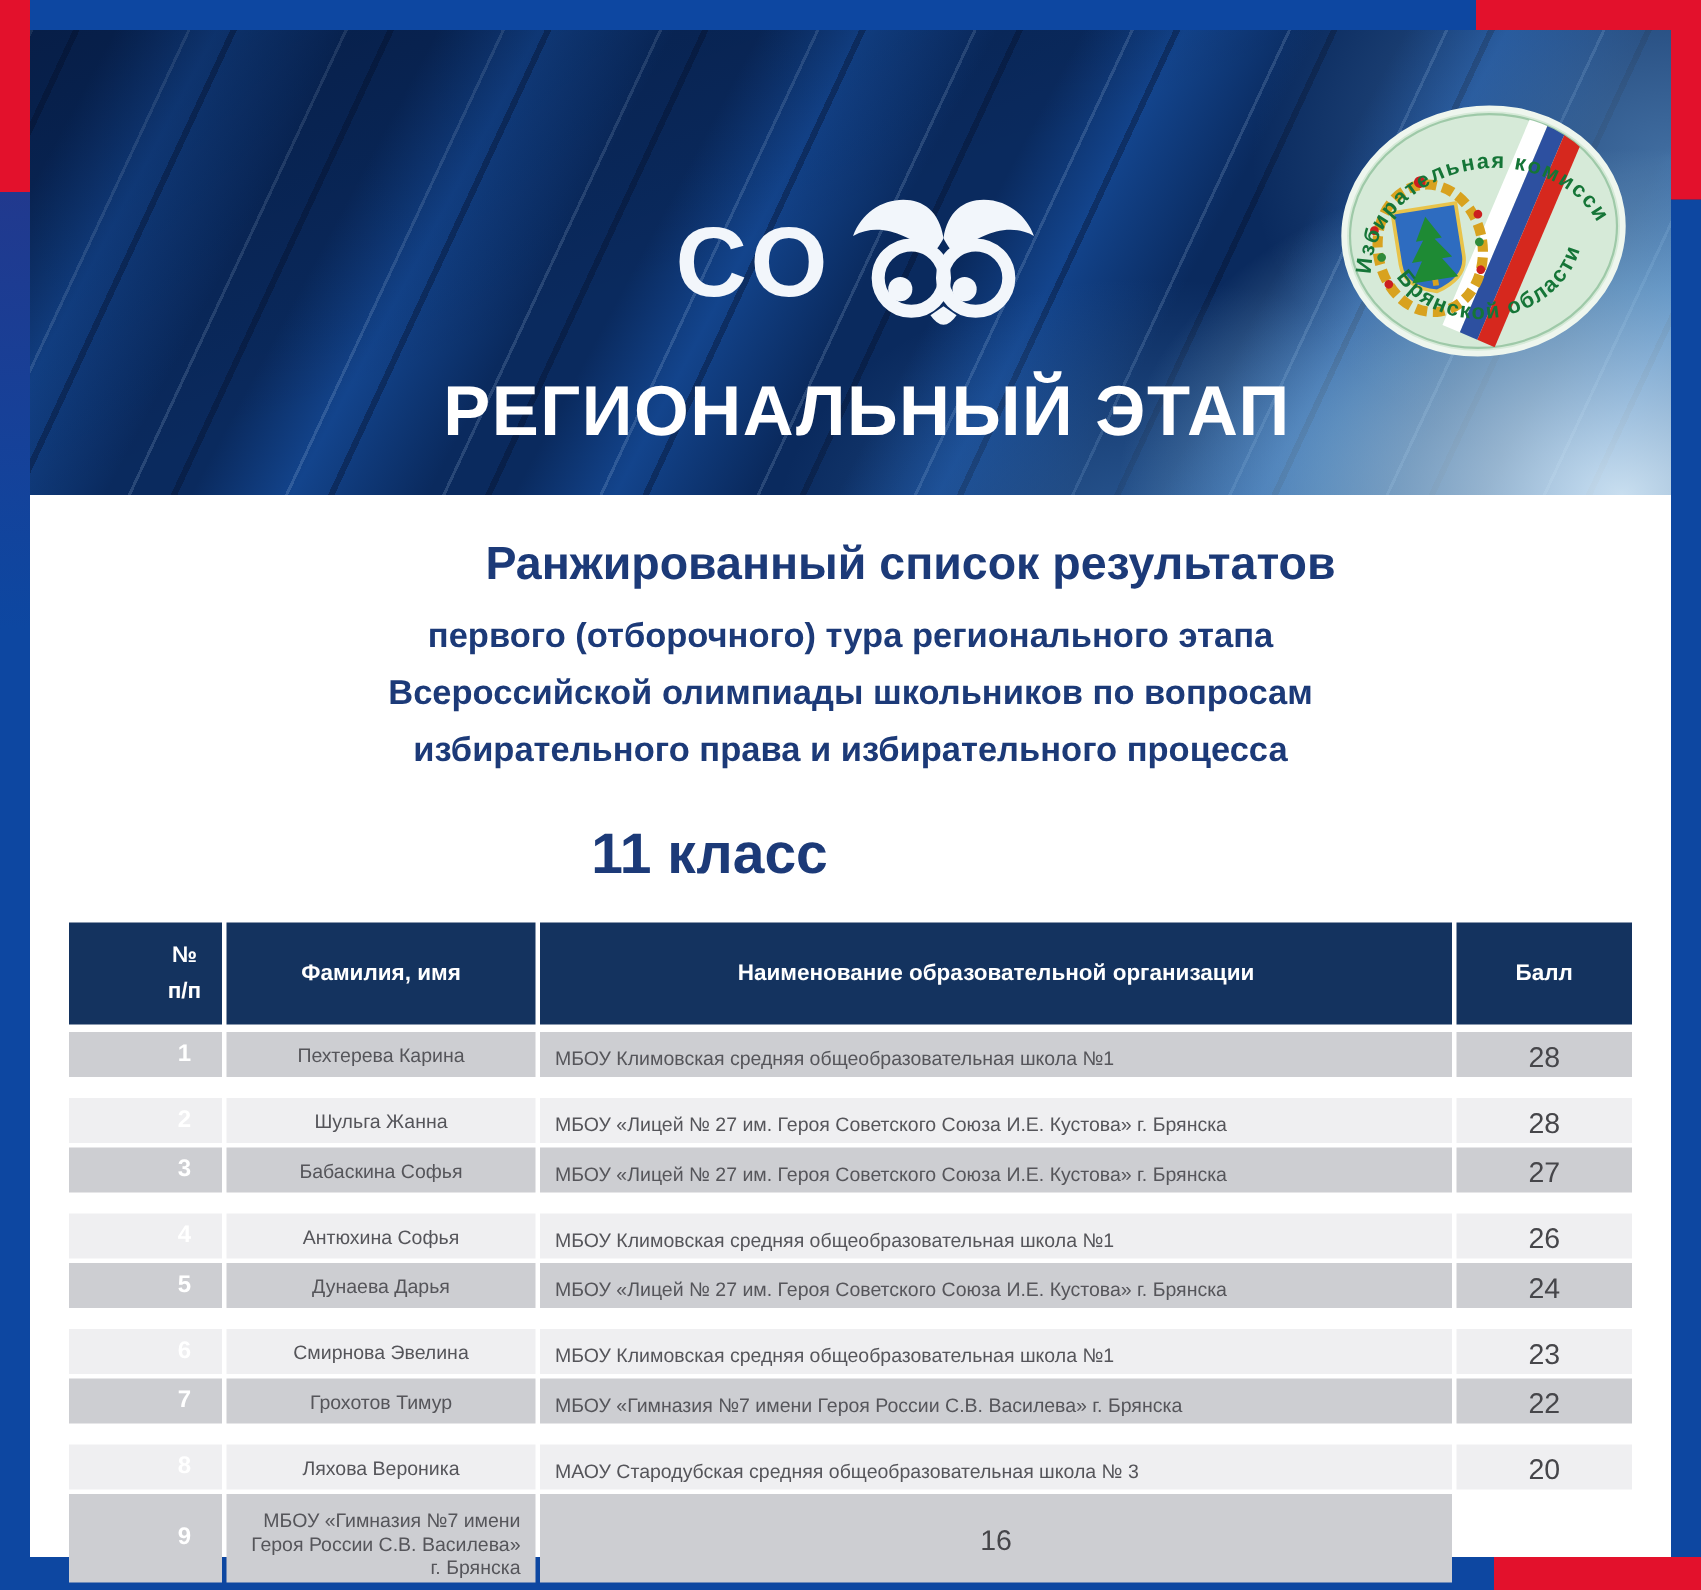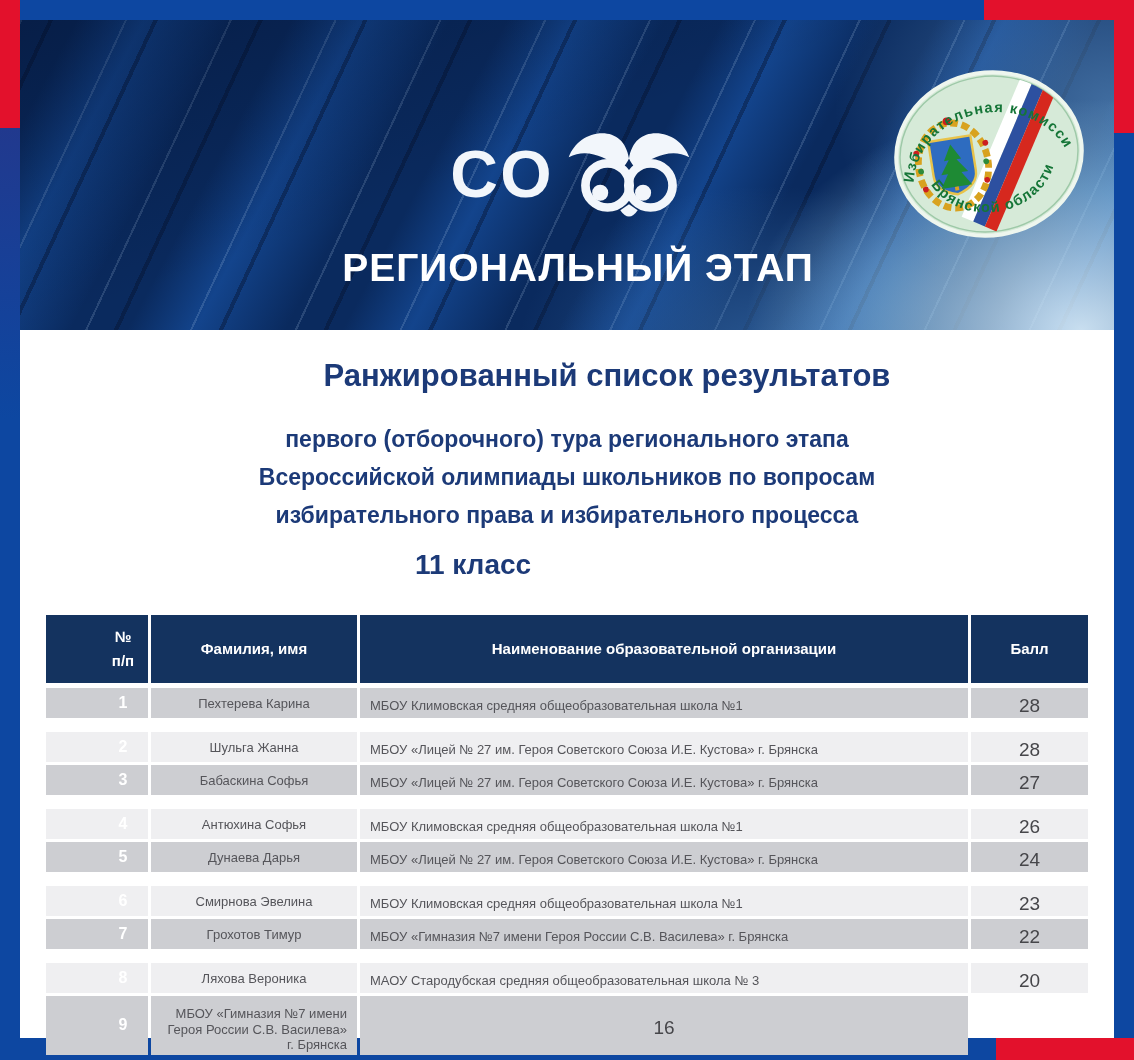--- a/index.html
+++ b/index.html
@@ -45,33 +45,33 @@
   }
 
   
   .logo{position:absolute;left:20px;top:118px;width:1092px;height:112px;display:flex;align-items:center;justify-content:center;gap:6px;z-index:6;padding-left:14px;}
   .logo-text{font-size:66px;font-weight:700;letter-spacing:4px;color:var(--logo-white);line-height:1;}
   .owl{width:134px;height:102px;}
   .owl .ring{fill:none;stroke:var(--logo-white);stroke-width:13;}
   .owl .solid{fill:var(--logo-white);}
 
   .stage{position:absolute;left:20px;top:246px;width:1092px;text-align:center;z-index:6;
-    color:#ffffff;font-size:39px;font-weight:700;letter-spacing:1px;padding-left:24px;}
+    color:#ffffff;font-size:47px;font-weight:700;letter-spacing:1px;padding-left:24px;}
 
   
   .emblem{position:absolute;left:892px;top:66px;width:194px;height:176px;z-index:6;transform:rotate(-9deg);}
   .emb-text{fill:var(--emblem-green);font-size:15px;font-weight:700;letter-spacing:1.3px;font-family:"Liberation Sans",sans-serif;}
 
   
   .title{position:absolute;left:20px;top:358px;width:1094px;text-align:center;
     color:var(--title-navy);font-size:31px;font-weight:700;margin-left:40px;}
-  .subtitle{position:absolute;left:20px;top:420px;width:1094px;text-align:center;
+  .subtitle{position:absolute;left:20px;top:404px;width:1094px;text-align:center;
     color:var(--title-navy);font-size:23px;font-weight:700;line-height:38px;}
   .grade{position:absolute;left:20px;top:549px;width:906px;text-align:center;
-    color:var(--title-navy);font-size:28px;font-weight:700;}
+    color:var(--title-navy);font-size:38px;font-weight:700;}
 
   
   .table{position:absolute;left:46px;top:615px;width:1042px;z-index:5;
     display:grid;grid-template-columns:102px 206px 608px 117px;gap:3px;}
   .cell{display:flex;}
   .cell.head{
     background:var(--cell-navy);color:#ffffff;height:68px;margin-bottom:2px;
     align-items:center;justify-content:center;text-align:center;
     font-size:15px;font-weight:700;line-height:1.6;white-space:pre-line;
   }

